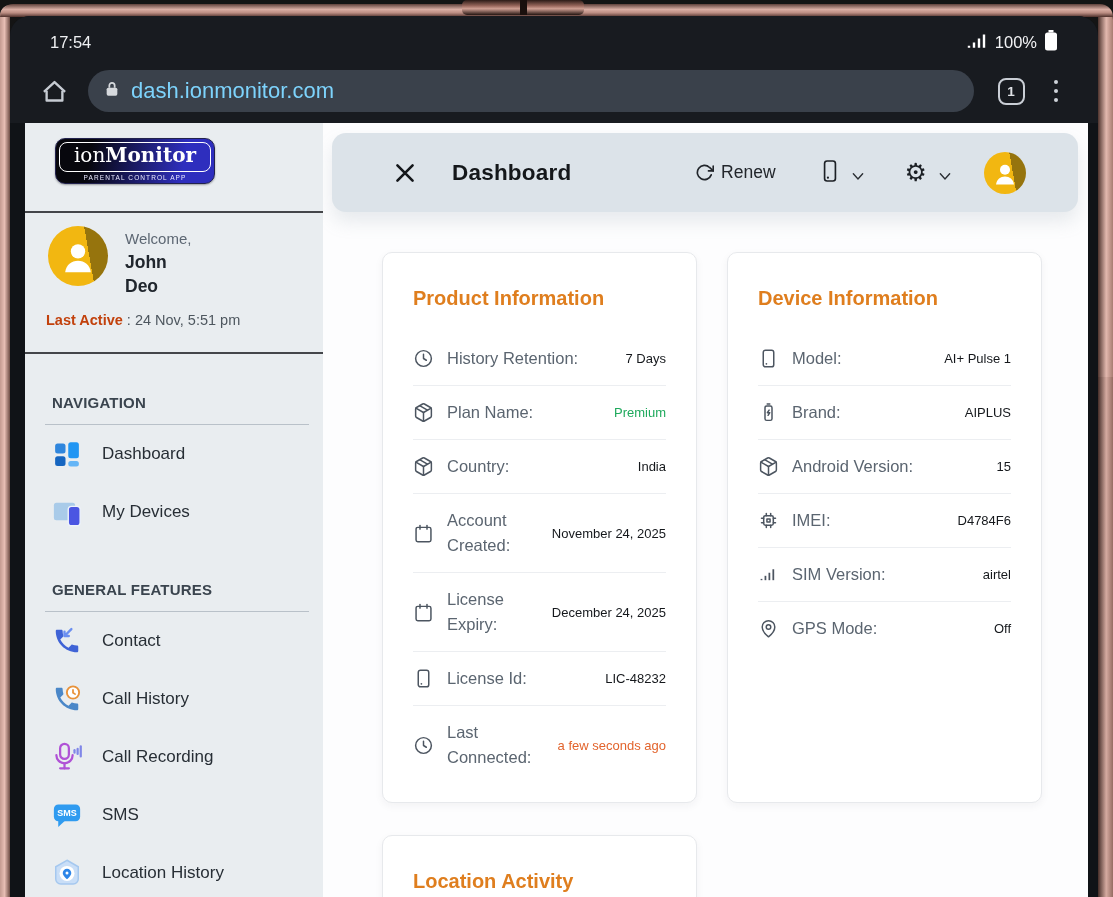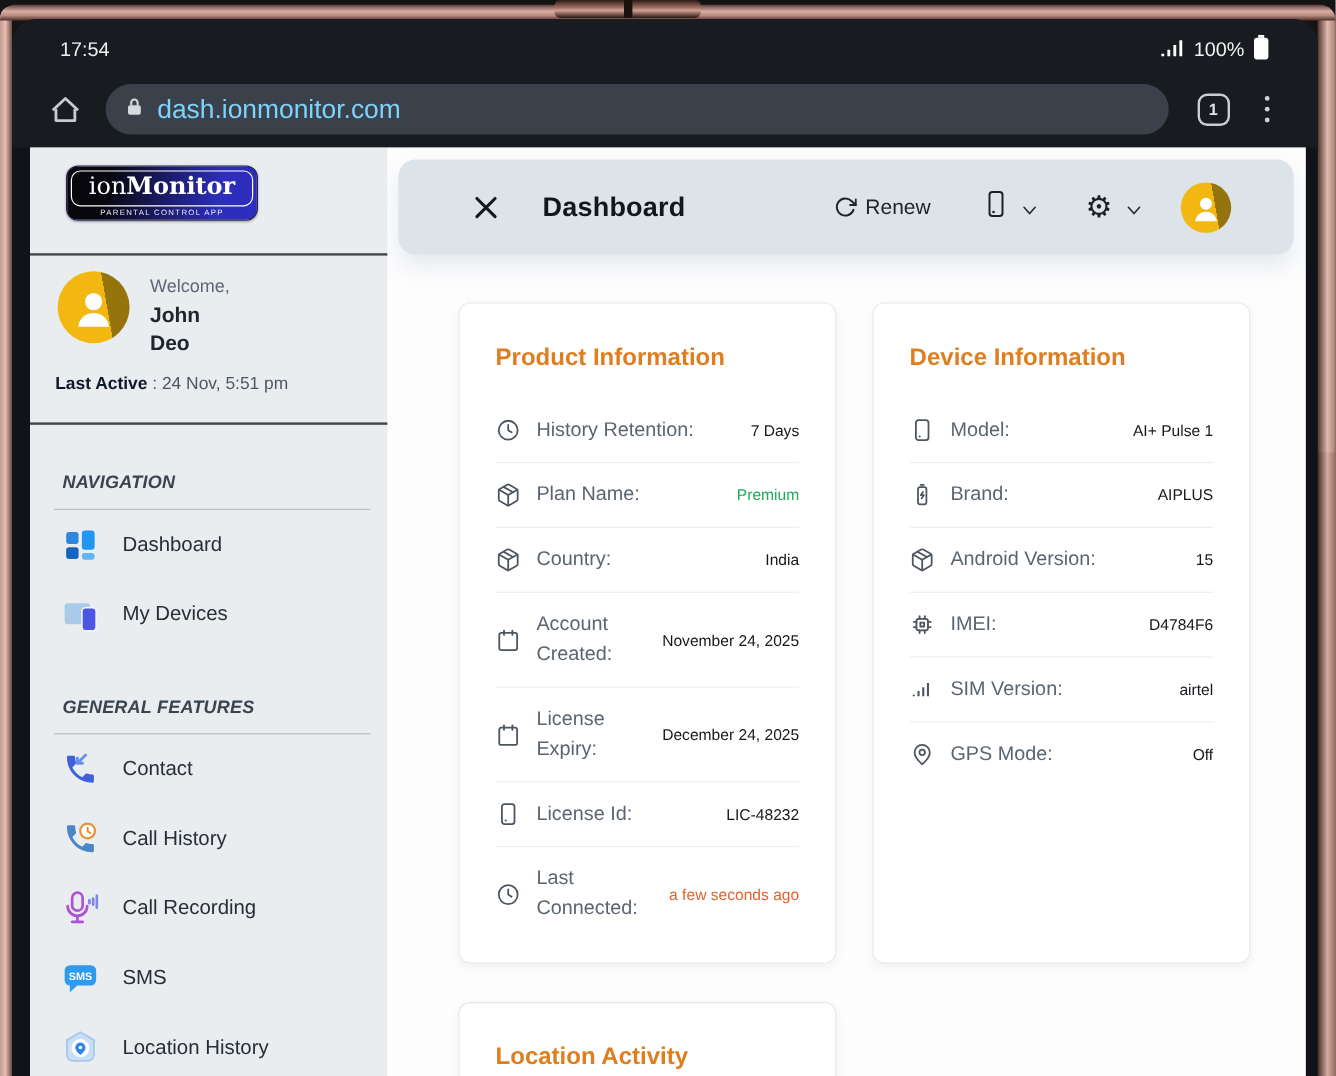--- a/index.html
+++ b/index.html
@@ -58,22 +58,22 @@
     font-size:6.5px; letter-spacing:1.1px; color:#eaeaff; }
   .sep-dark { height:2px; background:#44464a; margin-top:27px; }
   .welcome { display:flex; gap:17px; padding:13px 0 0 23px; }
   .avatar { border-radius:50%; background:linear-gradient(260deg,#96740d 0 34%,#f2b711 34%);
     display:flex; align-items:center; justify-content:center; overflow:hidden; flex:none; }
   .avatar.lg { width:60px; height:60px; }
   .avatar.sm { width:42px; height:42px; }
   .welcome-greet { color:#5d6773; font-size:15px; line-height:22px; padding-top:2px; }
   .welcome-name { color:#20262d; font-size:17.5px; font-weight:bold; line-height:24px; }
   .last-active { margin:14px 0 0 21px; font-size:14.5px; color:#4e575f; }
-  .last-active b { color:#0f172a; }
-  .side-section-title { margin:40px 0 0 27px; font-size:15px; font-weight:bold; color:#3a444e; letter-spacing:.2px;font-style:italic; }
+  .last-active b { color:#c2410c; }
+  .side-section-title { margin:40px 0 0 27px; font-size:15px; font-weight:bold; color:#3a444e; letter-spacing:.2px; }
   .sep-light { height:1px; background:#b9c1c9; margin:13px 14px 0 20px; }
   .nav-item { display:flex; align-items:center; gap:20px; padding:14px 0 14px 27px; cursor:pointer; }
   .nav-item .icn svg { display:block; }
   .nav-label { font-size:17px; color:#272e35; }
 
   
   .main { flex:1; background:#fdfdfe; padding:10px 10px 0 9px; overflow:hidden; }
   .topbar { height:79px; border-radius:14px; background:#dce3e9; display:flex; align-items:center;
     padding:0 52px 0 60px; box-shadow:0 10px 18px rgba(135,148,160,.18); }
   .close-x { width:26px; height:26px; color:#15181c; cursor:pointer; flex:none; }

